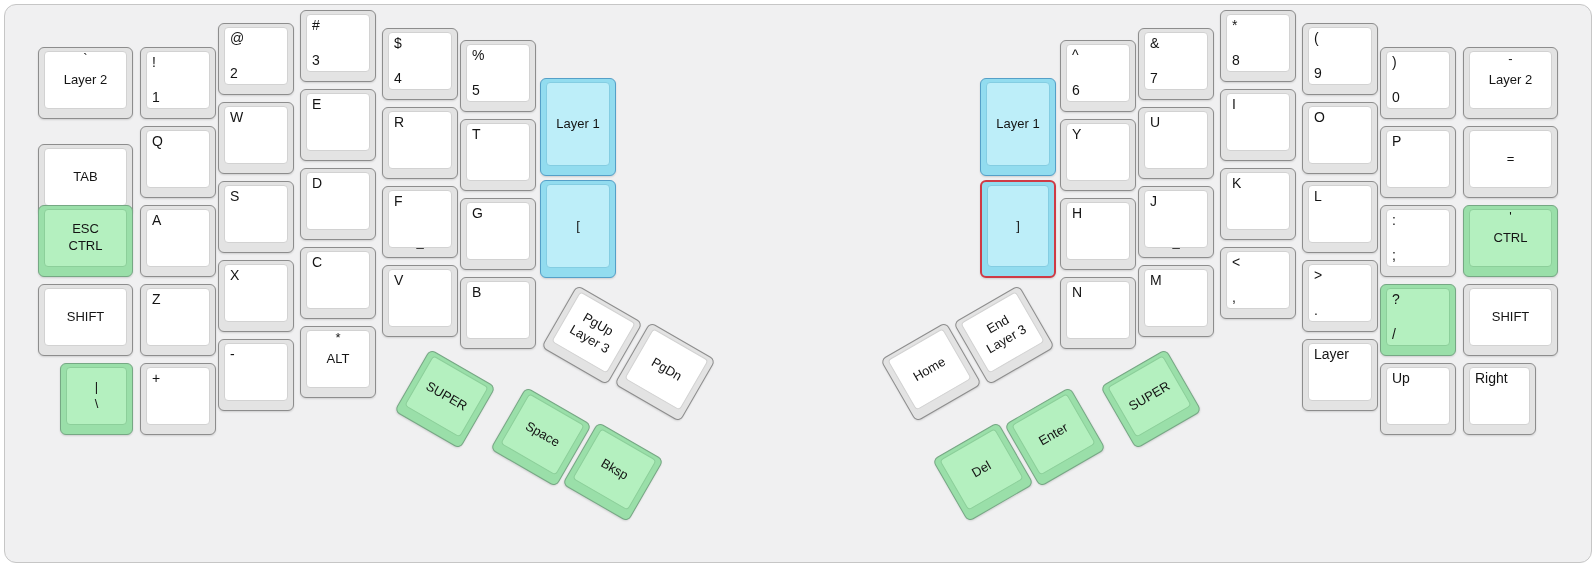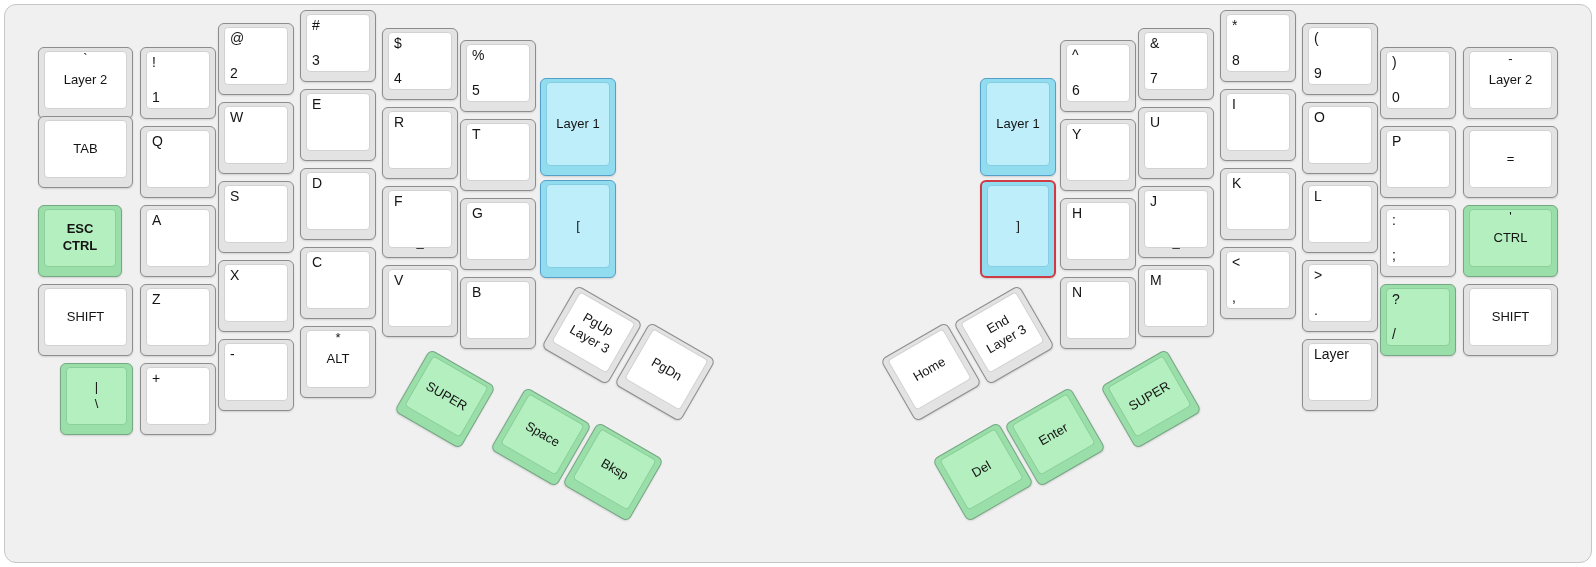--- a/index.html
+++ b/index.html
@@ -54,26 +54,26 @@
 
 <div id="canvas">
   <div id="panel" style="background: rgb(240, 240, 241); border-color: rgb(198, 198, 198);"></div>
   <div id="board">
       <div class="key" style="left: 38px; top: 47px; width: 95px; height: 72px; background: rgb(227, 227, 227); border-color: rgb(141, 141, 141);">
         <div class="keytop" style="background: rgb(255, 255, 255); border-color: rgb(210, 210, 210);">
           <div class="legend pos-tc">`</div>
           <div class="legend pos-c">Layer 2</div>
         </div>
       </div>
-      <div class="key" style="left: 38px; top: 116px; width: 95px; height: 72px; background: rgb(227, 227, 227); border-color: rgb(141, 141, 141);">
+      <div class="key" style="left: 38px; top: 144px; width: 95px; height: 72px; background: rgb(227, 227, 227); border-color: rgb(141, 141, 141);">
         <div class="keytop" style="background: rgb(255, 255, 255); border-color: rgb(210, 210, 210);">
           <div class="legend pos-c">TAB</div>
         </div>
       </div>
-      <div class="key" style="left: 38px; top: 205px; width: 84px; height: 72px; background: rgb(154, 223, 169); border-color: rgb(118, 168, 132); font-weight: bold;">
+      <div class="key" style="left: 38px; top: 205px; width: 95px; height: 72px; background: rgb(154, 223, 169); border-color: rgb(118, 168, 132);">
         <div class="keytop" style="background: rgb(180, 240, 191); border-color: rgb(140, 207, 154);">
           <div class="legend pos-c">ESC
 CTRL</div>
         </div>
       </div>
       <div class="key" style="left: 38px; top: 284px; width: 95px; height: 72px; background: rgb(227, 227, 227); border-color: rgb(141, 141, 141);">
         <div class="keytop" style="background: rgb(255, 255, 255); border-color: rgb(210, 210, 210);">
           <div class="legend pos-c">SHIFT</div>
         </div>
       </div>
@@ -359,40 +359,50 @@
           <div class="legend pos-tl">:</div>
           <div class="legend pos-bl">;</div>
         </div>
       </div>
       <div class="key" style="left: 1380px; top: 284px; width: 76px; height: 72px; background: rgb(154, 223, 169); border-color: rgb(118, 168, 132);">
         <div class="keytop" style="background: rgb(180, 240, 191); border-color: rgb(140, 207, 154);">
           <div class="legend pos-tl">?</div>
           <div class="legend pos-bl">/</div>
         </div>
       </div>
+      <div class="key" style="left: 1380px; top: 363px; width: 76px; height: 72px; background: rgb(227, 227, 227); border-color: rgb(141, 141, 141);">
+        <div class="keytop" style="background: rgb(255, 255, 255); border-color: rgb(210, 210, 210);">
+          <div class="legend pos-tl">Up</div>
+        </div>
+      </div>
       <div class="key" style="left: 1463px; top: 47px; width: 95px; height: 72px; background: rgb(227, 227, 227); border-color: rgb(141, 141, 141);">
         <div class="keytop" style="background: rgb(255, 255, 255); border-color: rgb(210, 210, 210);">
           <div class="legend pos-tc">-</div>
           <div class="legend pos-c">Layer 2</div>
         </div>
       </div>
       <div class="key" style="left: 1463px; top: 126px; width: 95px; height: 72px; background: rgb(227, 227, 227); border-color: rgb(141, 141, 141);">
         <div class="keytop" style="background: rgb(255, 255, 255); border-color: rgb(210, 210, 210);">
           <div class="legend pos-c">=</div>
         </div>
       </div>
       <div class="key" style="left: 1463px; top: 205px; width: 95px; height: 72px; background: rgb(154, 223, 169); border-color: rgb(118, 168, 132);">
         <div class="keytop" style="background: rgb(180, 240, 191); border-color: rgb(140, 207, 154);">
           <div class="legend pos-tc">'</div>
           <div class="legend pos-c">CTRL</div>
         </div>
       </div>
       <div class="key" style="left: 1463px; top: 284px; width: 95px; height: 72px; background: rgb(227, 227, 227); border-color: rgb(141, 141, 141);">
         <div class="keytop" style="background: rgb(255, 255, 255); border-color: rgb(210, 210, 210);">
           <div class="legend pos-c">SHIFT</div>
+        </div>
+      </div>
+      <div class="key" style="left: 1463px; top: 363px; width: 73px; height: 72px; background: rgb(227, 227, 227); border-color: rgb(141, 141, 141);">
+        <div class="keytop" style="background: rgb(255, 255, 255); border-color: rgb(210, 210, 210);">
+          <div class="legend pos-tl">Right</div>
         </div>
       </div>
       <div class="key" style="left: 966px; top: 299px; width: 76px; height: 72px; transform: rotate(-30deg); background: rgb(227, 227, 227); border-color: rgb(141, 141, 141);">
         <div class="keytop" style="background: rgb(255, 255, 255); border-color: rgb(210, 210, 210);">
           <div class="legend pos-c">End
 Layer 3</div>
         </div>
       </div>
       <div class="key" style="left: 893px; top: 336px; width: 76px; height: 72px; transform: rotate(-30deg); background: rgb(227, 227, 227); border-color: rgb(141, 141, 141);">
         <div class="keytop" style="background: rgb(255, 255, 255); border-color: rgb(210, 210, 210);">

